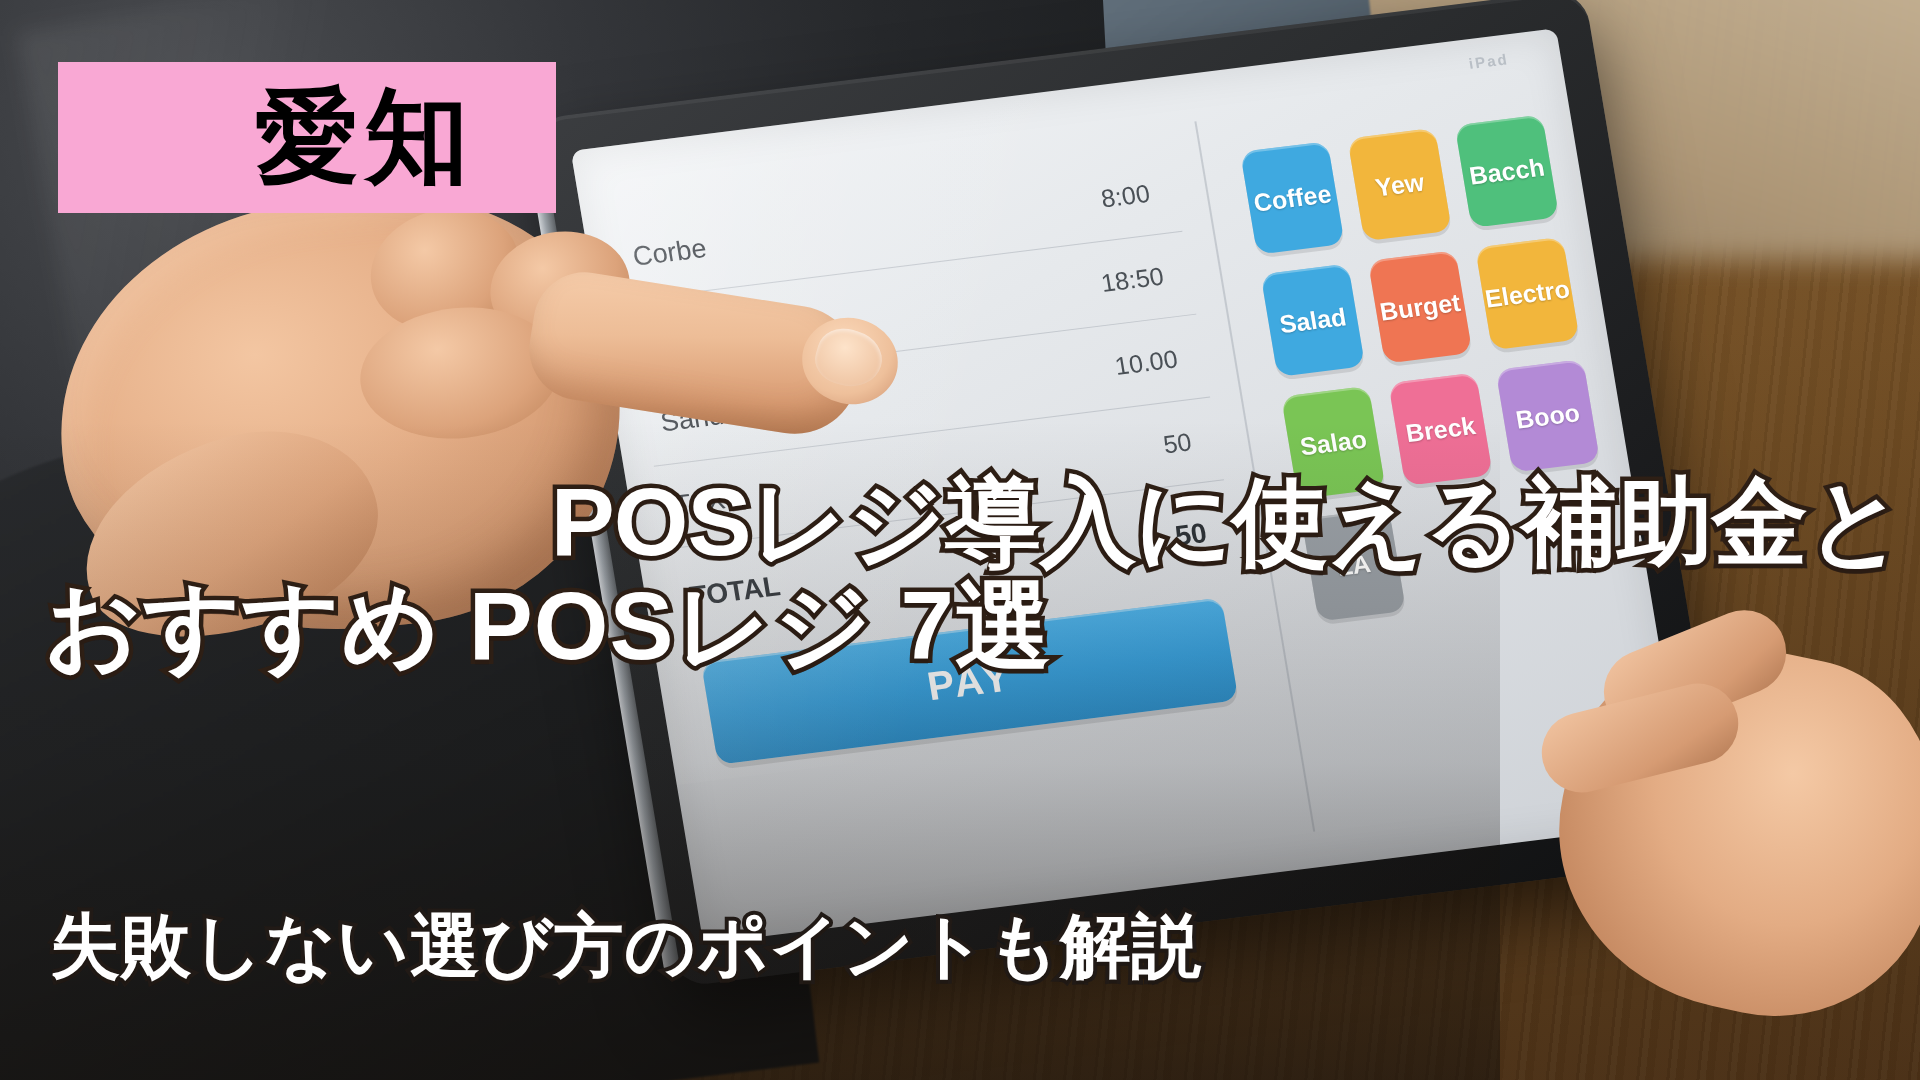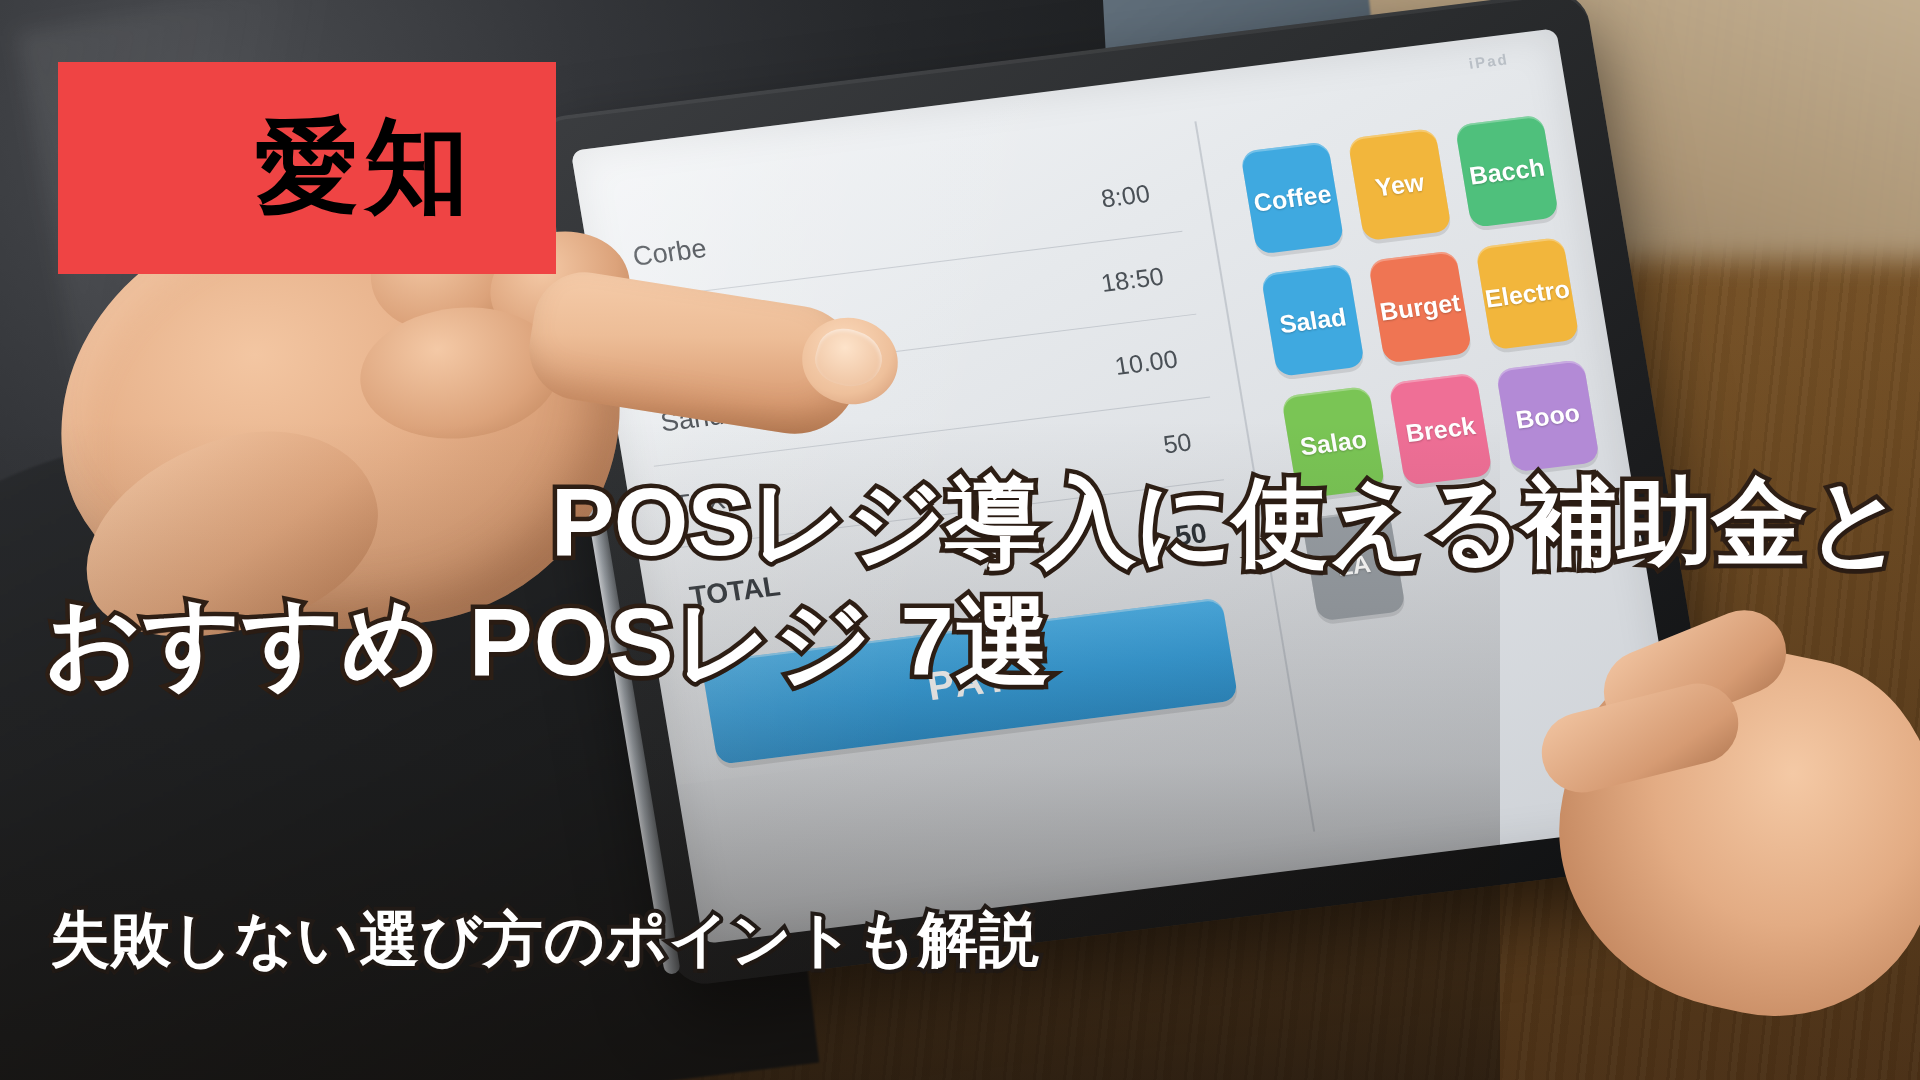--- a/index.html
+++ b/index.html
@@ -187,22 +187,22 @@
   .key {
     height:104px; border-radius:16px;
     display:flex; align-items:center; justify-content:center;
     color:#fff; font-size:25px; font-weight:600;
     text-shadow:0 1px 2px rgba(0,0,0,.22);
     box-shadow:0 4px 0 rgba(0,0,0,.10), inset 0 2px 0 rgba(255,255,255,.28);
   }
 
   
   .badge {
-    position:absolute; left:58px; top:62px; width:498px; height:212px;
-    background:#ef4444;
+    position:absolute; left:58px; top:62px; width:498px; height:151px;
+    background:#f9a8d4;
     display:flex; align-items:center; justify-content:center;
     z-index:40;
   }
   .badge span {
     font-family:"Liberation Sans", sans-serif;
     font-size:104px; font-weight:bold; color:#000; letter-spacing:6px;
     transform:translateX(58px);
   }
 
   .titles { position:absolute; left:44px; top:470px; z-index:40; width:1860px; }
@@ -212,26 +212,26 @@
     color:#ffffff;
     line-height:1.08;
     white-space:nowrap;
     -webkit-text-stroke:9px #2e1f15;
     paint-order:stroke fill;
     text-shadow:
       0 5px 0 rgba(40,26,18,.55),
       0 0 2px rgba(40,26,18,.9);
   }
   .t1 { font-size:96px; letter-spacing:-1px;text-align:right; }
-  .t2 { font-size:96px; letter-spacing:1px; margin-top:16px; }
+  .t2 { font-size:96px; letter-spacing:1px; }
 
   .subline {
     position:absolute; left:50px; top:900px; z-index:40;
     font-family:"Liberation Sans", sans-serif;
-    font-weight:bold; font-size:60px; color:#ffffff;
+    font-weight:bold; font-size:70px; color:#ffffff;
     white-space:nowrap; letter-spacing:1px;
     -webkit-text-stroke:8px #211a16;
     paint-order:stroke fill;
     text-shadow:0 4px 0 rgba(30,22,16,.5);
   }
 
   
   .text-scrim {
     position:absolute; left:0; bottom:0; width:1500px; height:660px;
     background:linear-gradient(to top, rgba(20,16,12,.55) 0%, rgba(20,16,12,.18) 48%, rgba(20,16,12,0) 100%);

